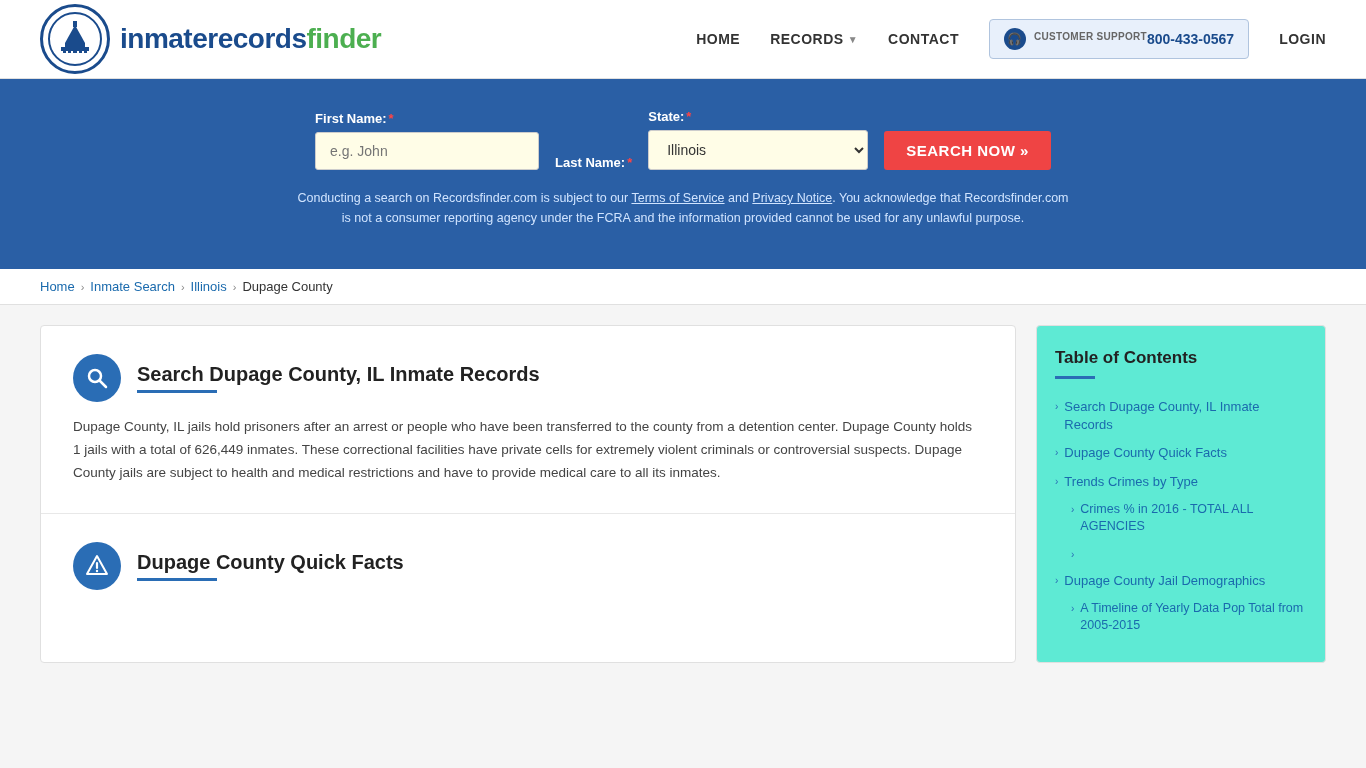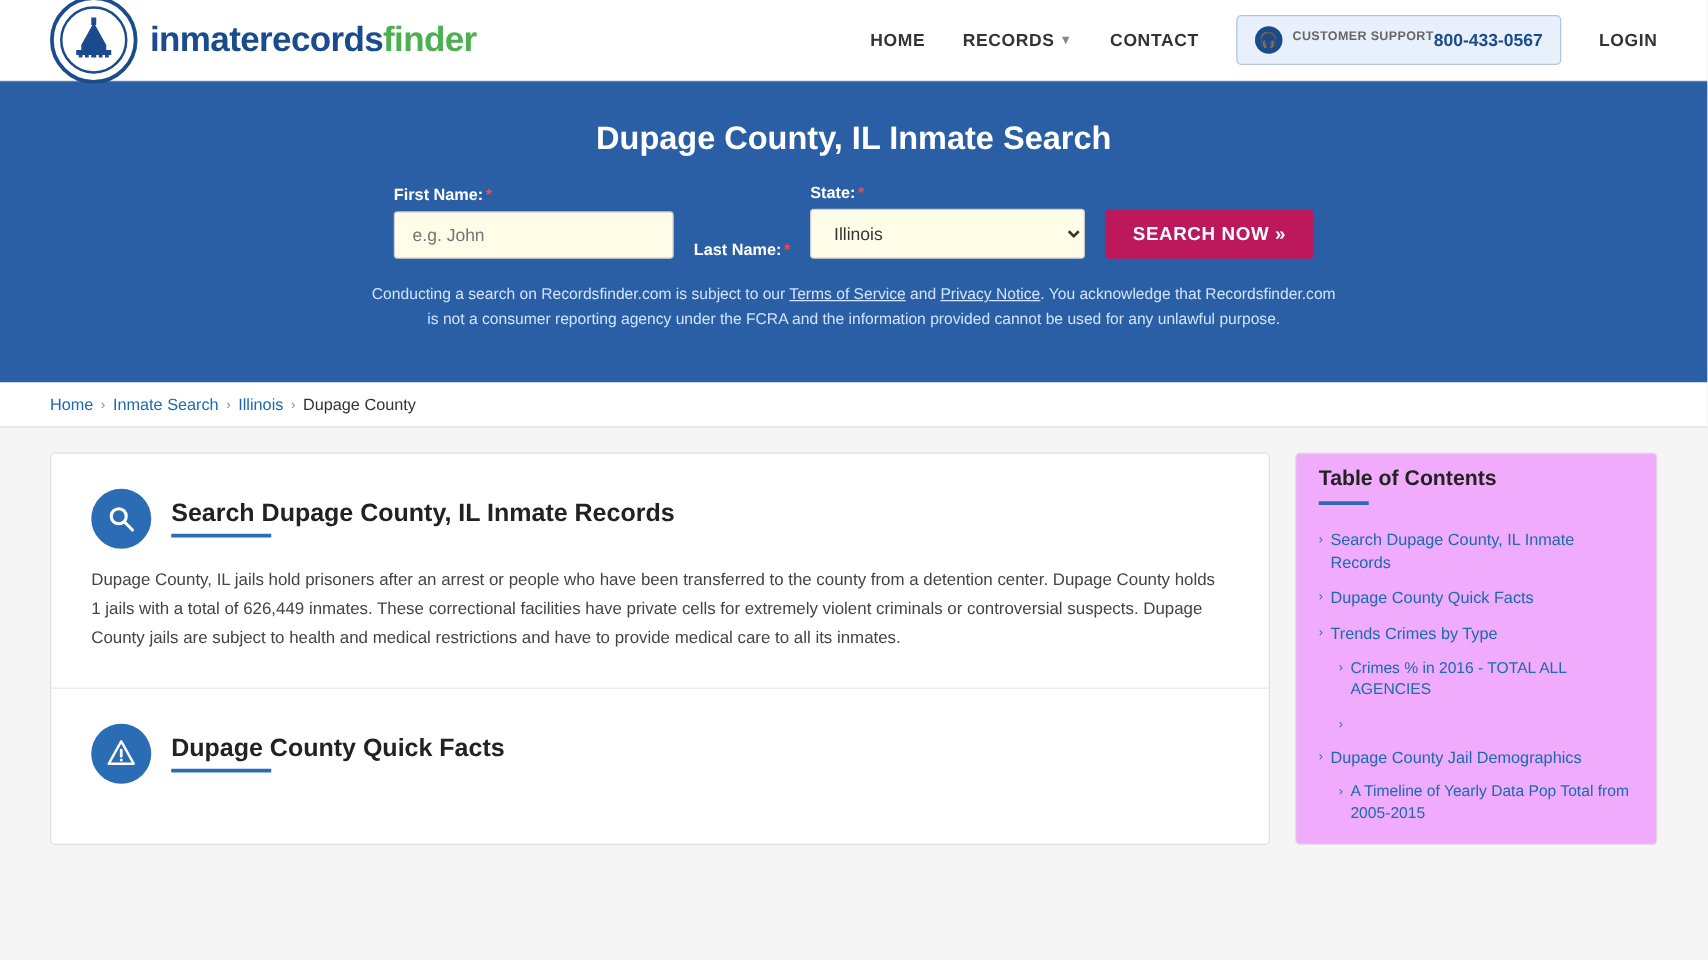--- a/index.html
+++ b/index.html
@@ -6,21 +6,21 @@
     body { font-family: Arial, sans-serif; font-size: 14px; color: #333; background: #f5f5f5; }
 
     
     .header {
       background: #fff;
       border-bottom: 1px solid #e0e0e0;
       padding: 10px 40px;
       display: flex;
       align-items: center;
       justify-content: space-between;
-      height: 65px;
+      height: 79px;
     }
     .logo-area {
       display: flex;
       align-items: center;
       gap: 10px;
     }
     .logo-circle {
       width: 70px;
       height: 70px;
       border-radius: 50%;
@@ -168,21 +168,21 @@
       border-radius: 3px;
       padding: 10px 14px;
       font-size: 14px;
       color: #333;
       width: 220px;
       outline: none;
       cursor: pointer;
       -webkit-appearance: auto;
     }
     .search-btn {
-      background: #be185d;
+      background: #ef4444;
       color: #fff;
       border: none;
       border-radius: 3px;
       padding: 11px 22px;
       font-size: 15px;
       font-weight: 700;
       cursor: pointer;
       white-space: nowrap;
       text-transform: uppercase;
       letter-spacing: 0.5px;
@@ -280,24 +280,24 @@
     }
     .section-body {
       font-size: 13.5px;
       color: #444;
       line-height: 1.7;
     }
 
     
     .content-right {
       width: 290px;
-      background: #f0abfc;
+      background: #5eead4;
       border: 1px solid #e0e0e0;
       border-radius: 4px;
-      padding: 10px 18px;
+      padding: 22px 18px;
       flex-shrink: 0;
       align-self: flex-start;
     }
     .toc-title {
       font-size: 17px;
       font-weight: 700;
       color: #222;
       margin-bottom: 8px;
     }
     .toc-underline {
@@ -366,21 +366,20 @@
       <div class="support-text-area">
         <span class="support-label">CUSTOMER SUPPORT</span>
         <span class="support-number">800-433-0567</span>
       </div>
     </div>
     <div class="nav-item login-btn">LOGIN</div>
   </nav>
 </header>
 
 <section class="hero">
-  <h1 class="hero-title">Dupage County, IL Inmate Search</h1>
   <div class="search-form">
     <div class="form-group">
       <label class="form-label">
         <span>First Name:</span><span class="required-star">*</span>
       </label>
       <input class="form-input" type="text" placeholder="e.g. John" style="">
     </div>
     <div class="form-group">
       <label class="form-label">
         <span>Last Name:</span><span class="required-star">*</span>

